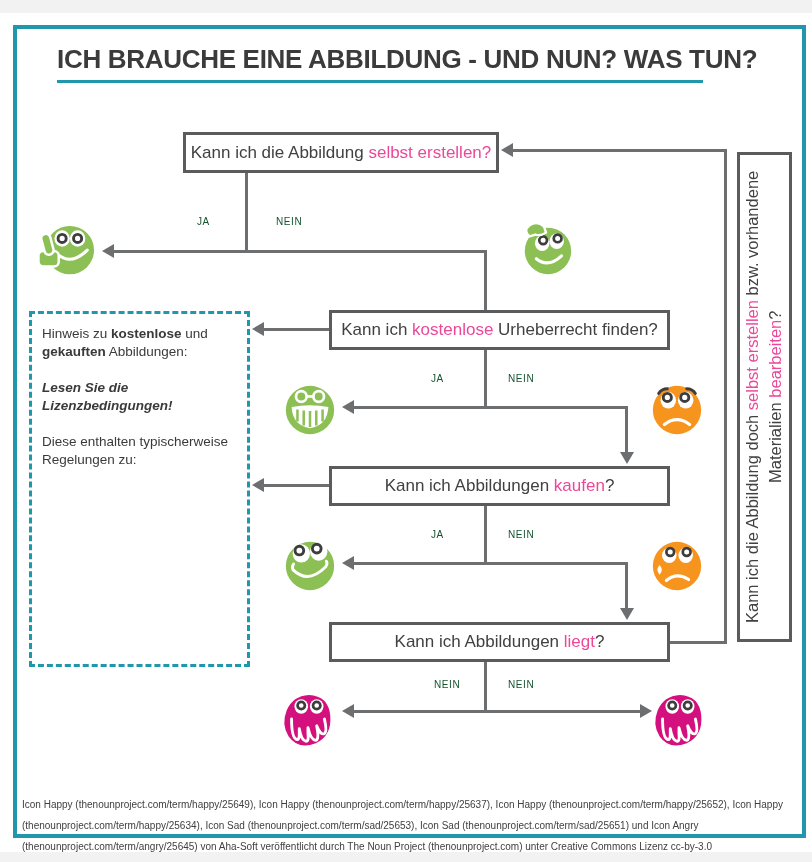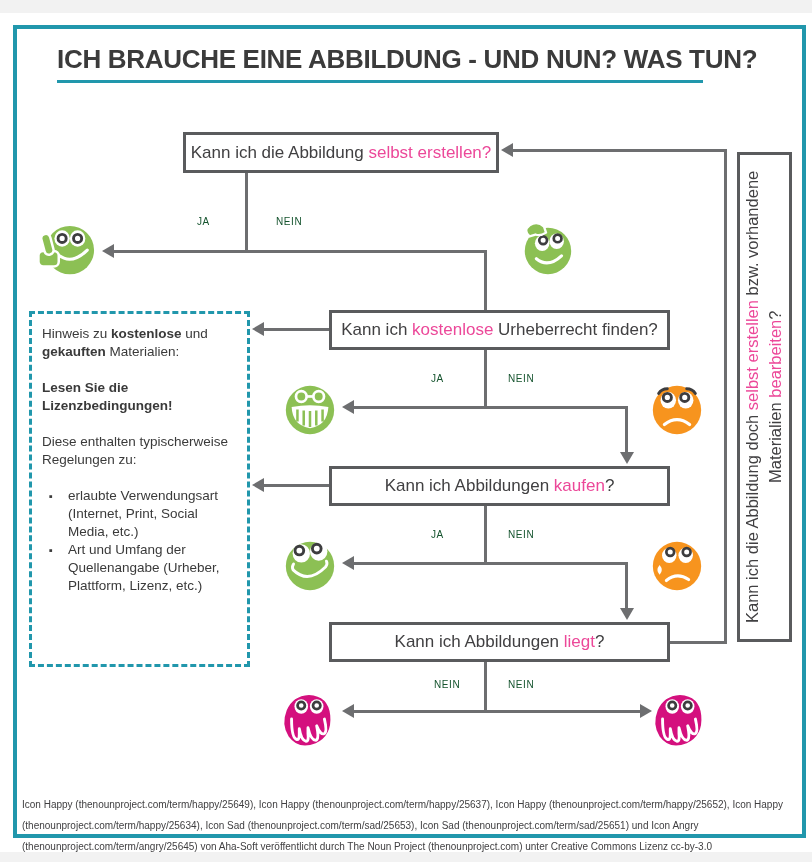--- a/index.html
+++ b/index.html
@@ -39,21 +39,21 @@
   }
   .icon{position:absolute;width:58px;height:58px;}
   .icon svg{width:100%;height:100%;display:block;}
   
   .note{
     position:absolute;left:29px;top:311px;width:221px;height:356px;box-sizing:border-box;
     border:3px dashed #2197ac;padding:11px 9px 8px 10px;background:#fff;
     font-size:13.5px;line-height:18px;color:#3a3a3a;
   }
   .note p{margin:0 0 18px 0;}
-  .note .nb{font-weight:bold;}
+  .note .nb{font-weight:bold;font-style:italic;}
   .note ul{margin:0 0 18px 0;padding:0;list-style:none;}
   .note li{position:relative;padding-left:26px;margin:0;}
   .note li::before{content:"\25AA";position:absolute;left:7px;top:0;font-size:11px;}
   .note .footer-p{margin-bottom:0;}
   
   .sidebox{
     position:absolute;left:737px;top:152px;width:55px;height:490px;box-sizing:border-box;
     border:3px solid #5a5b5d;background:#fff;
   }
   .vtext{
@@ -211,27 +211,23 @@
     <path d="M31 3 Q51 4 53 24 Q55 45 38 53 Q20 60 10 46 Q2 34 8 19 Q14 4 31 3 Z" fill="#d4107e"></path>
     <ellipse cx="23" cy="15" rx="7" ry="7.5" fill="#fff"></ellipse>
     <ellipse cx="39" cy="15" rx="7" ry="7.5" fill="#fff"></ellipse>
     <circle cx="23" cy="14" r="3.8" fill="none" stroke="#3d3d3f" stroke-width="2.8"></circle>
     <circle cx="39" cy="14" r="3.8" fill="none" stroke="#3d3d3f" stroke-width="2.8"></circle>
     <path d="M13 28 Q13 47 18 49 Q21 50 21 44 L21 38 Q23 50 28 51 Q31 51 30 43 L30 37 Q33 50 38 50 Q41 49 40 41 L39 35 Q43 45 47 43 Q50 41 47 28" fill="none" stroke="#fff" stroke-width="3" stroke-linejoin="round" stroke-linecap="round"></path>
   </svg>
 </div>
 
 <div class="note">
-  <p><span>Hinweis zu </span><b>kostenlose</b><span> und </span><b>gekauften</b><span> Materialien:</span></p>
+  <p><span>Hinweis zu </span><b>kostenlose</b><span> und </span><b>gekauften</b><span> Abbildungen:</span></p>
   <p class="nb">Lesen Sie die Lizenzbedingungen!</p>
   <p>Diese enthalten typischerweise Regelungen zu:</p>
-  <ul>
-    <li>erlaubte Verwendungsart (Internet, Print, Social Media, etc.)</li>
-    <li>Art und Umfang der Quellenangabe (Urheber, Plattform, Lizenz, etc.)</li>
-  </ul>
 </div>
 
 <div class="sidebox">
   <div class="vtext">
     <span>Kann ich die Abbildung doch </span><span class="hl">selbst erstellen</span><span> bzw. vorhandene Materialien </span><span class="hl">bearbeiten</span><span>?</span>
   </div>
 </div>
 
 <div class="attribution">Icon Happy (thenounproject.com/term/happy/25649), Icon Happy (thenounproject.com/term/happy/25637), Icon Happy (thenounproject.com/term/happy/25652), Icon Happy (thenounproject.com/term/happy/25634), Icon Sad (thenounproject.com/term/sad/25653), Icon Sad (thenounproject.com/term/sad/25651) und Icon Angry (thenounproject.com/term/angry/25645) von Aha-Soft veröffentlicht durch The Noun Project (thenounproject.com) unter Creative Commons Lizenz cc-by-3.0 (creativecommons.org/licenses/by/3.0/)</div>
 

